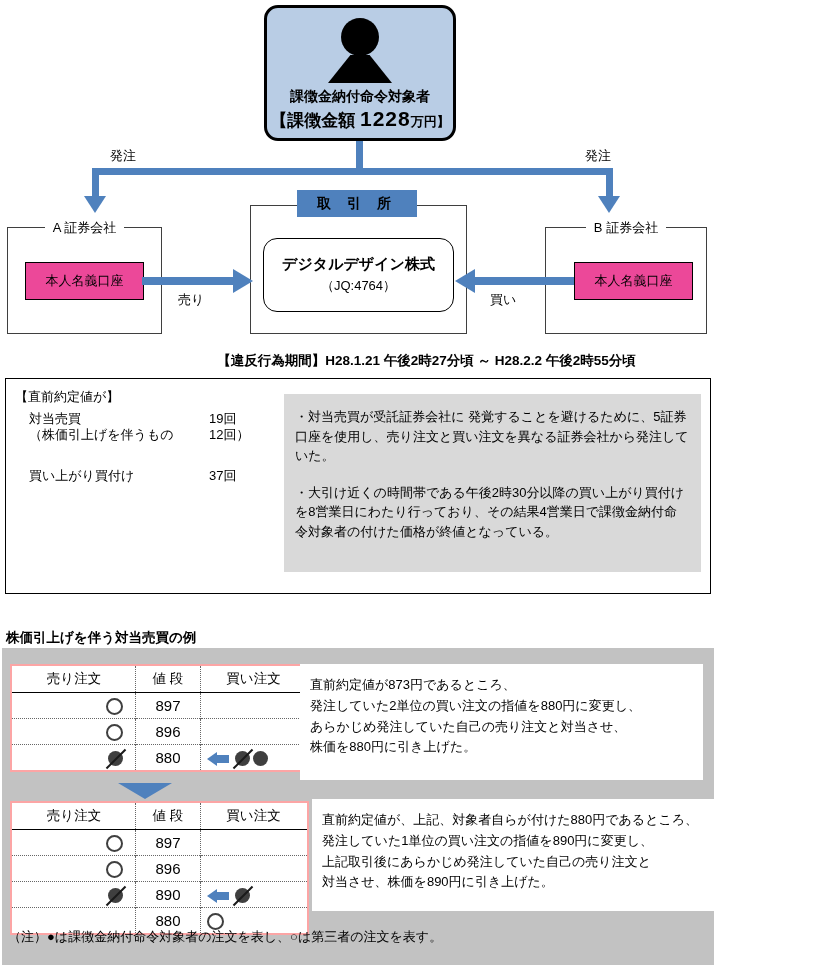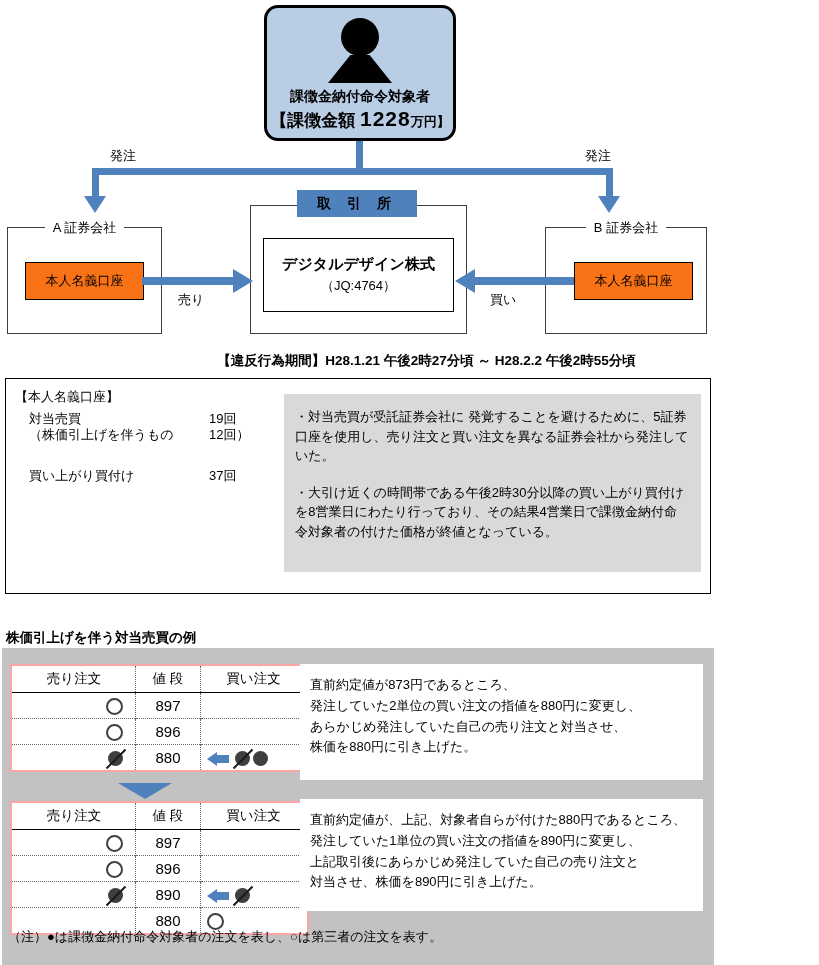--- a/index.html
+++ b/index.html
@@ -26,21 +26,21 @@
   .tri-right{width:0;height:0;border-top:12px solid transparent;border-bottom:12px solid transparent;
              border-left:20px solid #4f81bd;}
   .tri-left{width:0;height:0;border-top:12px solid transparent;border-bottom:12px solid transparent;
             border-right:20px solid #4f81bd;}
   .flow-label{font-size:13px;}
 
   
   .outline{border:1px solid #3f3f3f;background:#fff;}
   .legend{position:absolute;top:-9px;left:0;right:0;text-align:center;font-size:13px;}
   .legend span{background:#fff;padding:0 8px;}
-  .account{position:absolute;border:1px solid #000;background:#f97316;display:flex;
+  .account{position:absolute;border:1px solid #000;background:#ec4899;display:flex;
            align-items:center;justify-content:center;font-size:13px;}
   .xhdr{background:#4f81bd;color:#000000;font-size:14px;font-weight:bold;letter-spacing:6px;
         display:flex;align-items:center;justify-content:center;}
   .stockbox{border:1px solid #000;background:#fff;display:flex;flex-direction:column;
             align-items:center;justify-content:center;}
   .stockname{font-size:15px;font-weight:bold;}
   .ticker{font-size:13px;margin-top:3px;}
 
   .vio{left:0;top:352px;width:100%;text-align:center;font-size:13.5px;font-weight:bold;}
 
@@ -104,41 +104,41 @@
   <div class="abs flow-label" style="left:110px;top:147px;">発注</div>
   <div class="abs flow-label" style="left:585px;top:147px;">発注</div>
 
   <div class="abs outline" style="left:7px;top:227px;width:153px;height:105px;">
     <div class="legend"><span>A 証券会社</span></div>
     <div class="account" style="left:17px;top:34px;width:117px;height:36px;">本人名義口座</div>
   </div>
 
   <div class="abs outline" style="left:250px;top:205px;width:215px;height:127px;"></div>
   <div class="abs xhdr" style="left:297px;top:190px;width:120px;height:27px;">取 引 所</div>
-  <div class="abs stockbox" style="left:263px;top:238px;width:189px;height:72px;">
+  <div class="abs stockbox" style="left:263px;top:238px;width:189px;height:72px;border-radius:14px;">
     <div class="stockname">デジタルデザイン株式</div>
     <div class="ticker">（JQ:4764）</div>
   </div>
 
   <div class="abs outline" style="left:545px;top:227px;width:160px;height:105px;">
     <div class="legend"><span>B 証券会社</span></div>
     <div class="account" style="left:28px;top:34px;width:117px;height:36px;">本人名義口座</div>
   </div>
 
   <div class="abs blue" style="left:142px;top:277px;width:92px;height:8px;"></div>
   <div class="abs tri-right" style="left:233px;top:269px;"></div>
   <div class="abs flow-label" style="left:178px;top:291px;">売り</div>
   <div class="abs tri-left" style="left:455px;top:269px;"></div>
   <div class="abs blue" style="left:475px;top:277px;width:99px;height:8px;"></div>
   <div class="abs flow-label" style="left:490px;top:291px;">買い</div>
 
   <div class="abs vio">【違反行為期間】H28.1.21 午後2時27分頃 ～ H28.2.2 午後2時55分頃</div>
 
   <div class="abs methodbox">
-    <div class="m-title">【本人名義口座】</div>
+    <div class="m-title">【直前約定値が】</div>
     <div class="m-row" style="top:31px;">
       <span class="lbl">対当売買</span><span>19回</span>
     </div>
     <div class="m-row" style="top:47px;">
       <span class="lbl">（株価引上げを伴うもの</span><span>12回）</span>
     </div>
     <div class="m-row" style="top:88px;">
       <span class="lbl">買い上がり買付け</span><span>37回</span>
     </div>
     <div class="graybox">
@@ -235,20 +235,20 @@
               <span class="mk open"></span>
             </span></td>
         </tr>
       </tbody>
   </table>
 
   <div class="descbox" style="left:300px;top:664px;width:383px;height:94px;">直前約定値が873円であるところ、
 発注していた2単位の買い注文の指値を880円に変更し、
 あらかじめ発注していた自己の売り注文と対当させ、
 株価を880円に引き上げた。</div>
-  <div class="descbox" style="left:300px;top:799px;width:383px;height:90px;">直前約定値が、上記、対象者自らが付けた880円であるところ、
+  <div class="descbox" style="left:312px;top:799px;width:383px;height:90px;">直前約定値が、上記、対象者自らが付けた880円であるところ、
 発注していた1単位の買い注文の指値を890円に変更し、
 上記取引後にあらかじめ発注していた自己の売り注文と
 対当させ、株価を890円に引き上げた。</div>
 
   <div class="abs footnote">（注）●は課徴金納付命令対象者の注文を表し、○は第三者の注文を表す。</div>
 
 </div>
 
 </body></html>

